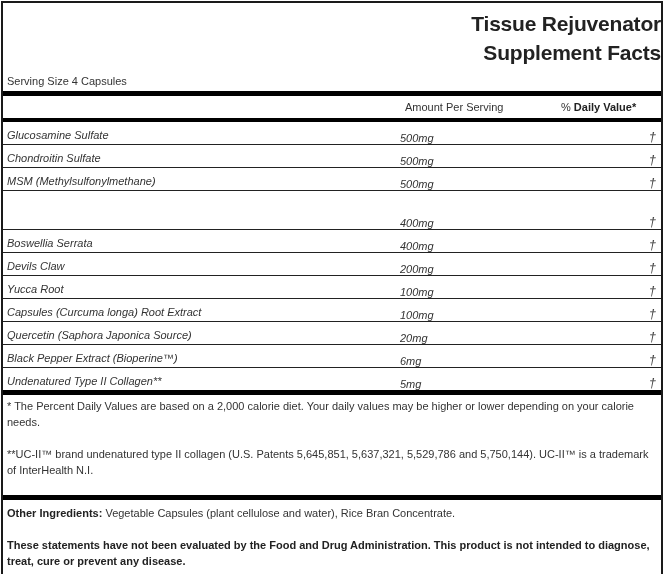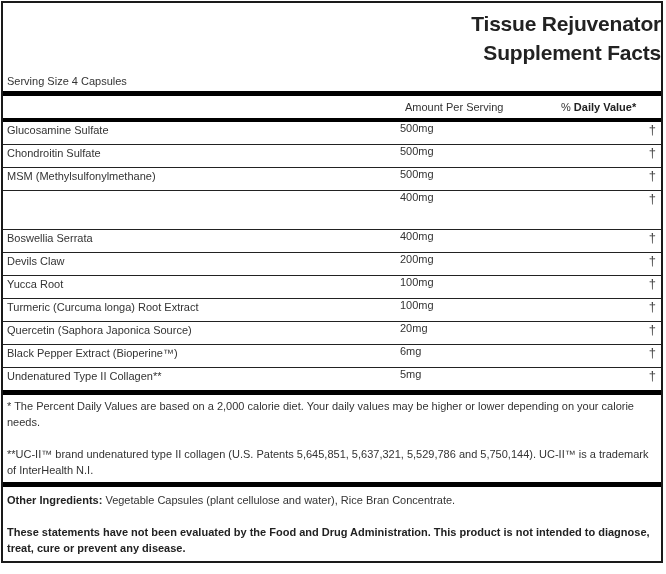--- a/index.html
+++ b/index.html
@@ -61,34 +61,35 @@
     .head-row .c-amt { width: 156px; padding-left: 0; }
     .head-row .c-dv { width: 100px; text-align: left; padding-right: 0; }
     .head-row .c-dv b { color: #222; }
     .med-rule {
       height: 4px;
       background: #000;
     }
     .row {
       display: flex;
       min-height: 22px;
-      align-items: flex-start;
+      align-items: flex-end;
       border-bottom: 1px solid #222;
       font-size: 11px;
       color: #333;
+      font-style: italic;
     }
     .row:last-child { border-bottom: none; }
     .row.tall { min-height: 38px; }
     .row .c-name { flex: 1; padding-left: 4px; line-height: 17px; }
     .row .c-amt { width: 156px; }
     .row .c-dv { width: 100px; text-align: right; padding-right: 5px; font-size: 13px; color: #444; }
     .notes {
       font-size: 11px;
       color: #333;
-      padding: 3px 4px 4px 4px;
+      padding: 3px 4px 17px 4px;
       line-height: 16px;
     }
     .notes p { margin: 0; }
     .notes .gap { height: 16px; }
     .other {
       font-size: 11px;
       color: #333;
       padding: 5px 4px 5px 4px;
       line-height: 16px;
     }
@@ -157,21 +158,21 @@
       </div>
       <div class="row">
         <div class="c-name">
           <div>Yucca Root</div>
         </div>
         <div class="c-amt">100mg</div>
         <div class="c-dv">†</div>
       </div>
       <div class="row">
         <div class="c-name">
-          <div>Turmeric (Curcuma longa) Root Extract</div>
+          <div>Capsules (Curcuma longa) Root Extract</div>
         </div>
         <div class="c-amt">100mg</div>
         <div class="c-dv">†</div>
       </div>
       <div class="row">
         <div class="c-name">
           <div>Quercetin (Saphora Japonica Source)</div>
         </div>
         <div class="c-amt">20mg</div>
         <div class="c-dv">†</div>

